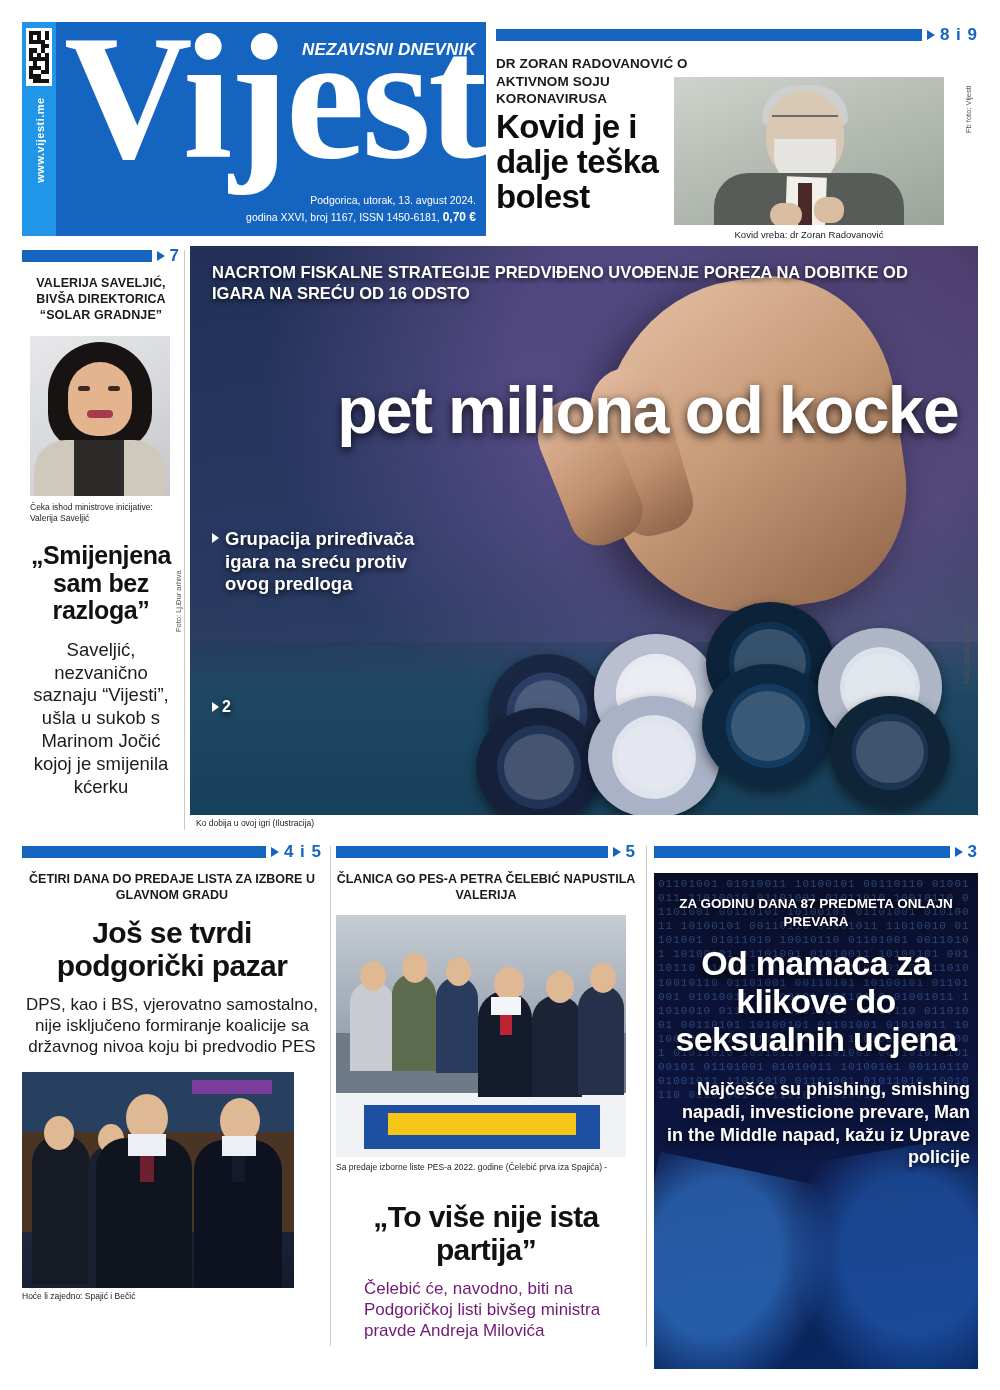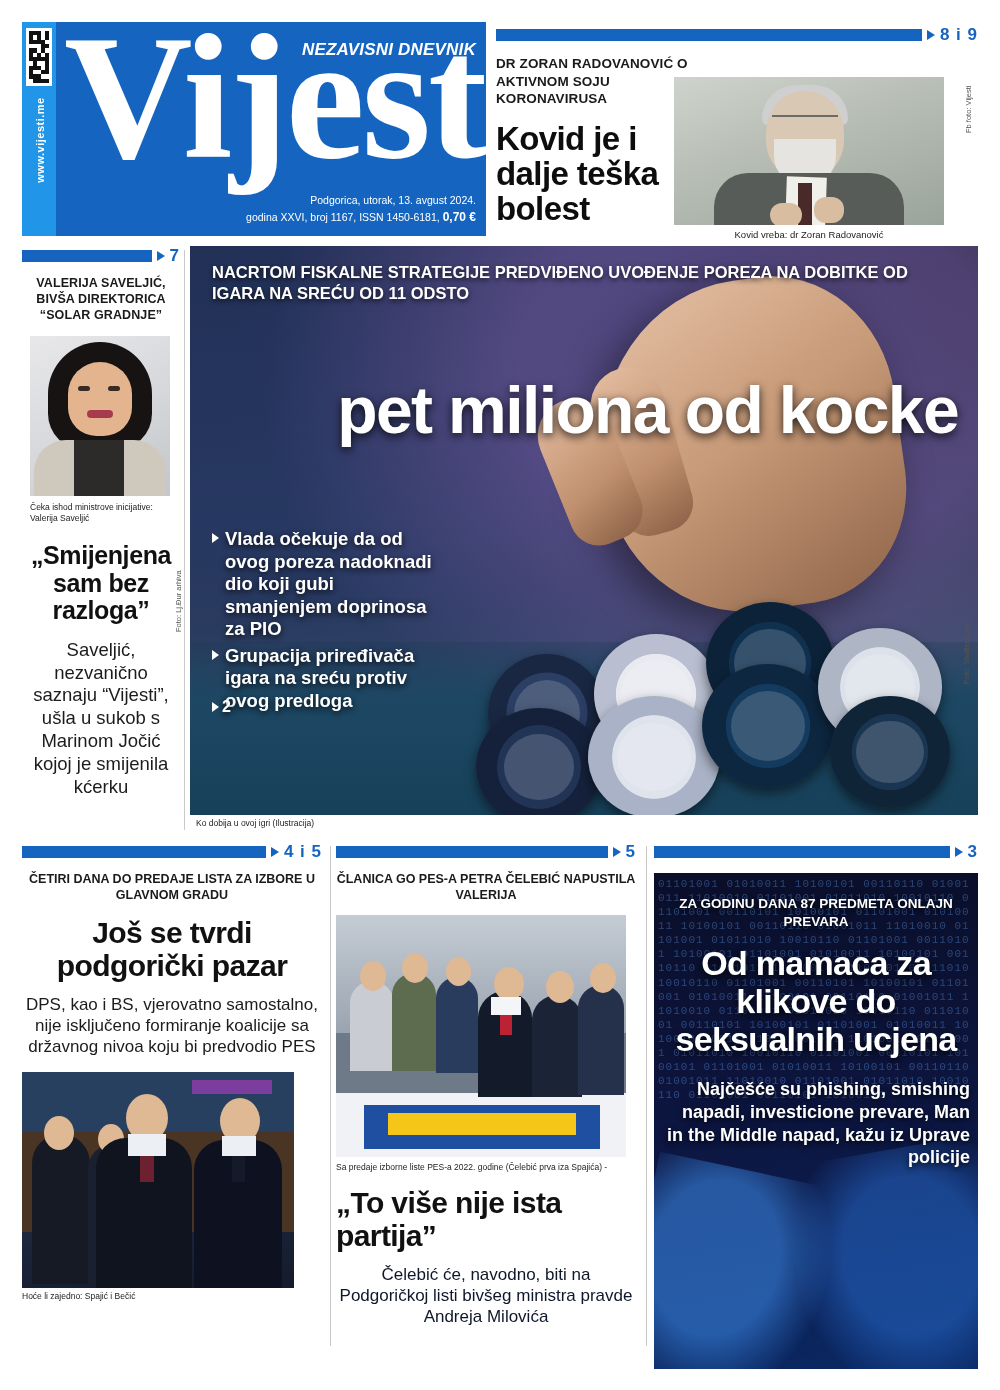--- a/index.html
+++ b/index.html
@@ -64,21 +64,21 @@
   .kovid .bar { width: 482px; }
   .kovid-body { position: relative; margin-top: 10px; }
   .kovid-over {
     position: absolute; left: 0; top: 0; width: 195px; z-index: 3;
   }
   .kovid-eyebrow {
     font-size: 13.5px; font-weight: 700; color: #1a1a1a;
     line-height: 1.3; letter-spacing: .1px;
   }
   .kovid-head {
-    margin-top: 14px; font-size: 33px; font-weight: 700; line-height: 1.06;
+    margin-top: 2px; font-size: 33px; font-weight: 700; line-height: 1.06;
     color: #0d0d0d; letter-spacing: -.6px;
   }
   .kovid-photo {
     position: absolute; left: 178px; top: 22px; width: 270px; height: 148px;
     background:
       radial-gradient(circle at 52% 38%, #d8cfc2 0 14%, rgba(0,0,0,0) 15%),
       linear-gradient(160deg, #cfd3cd 0%, #b9bfb7 40%, #9aa49a 100%);
     overflow:hidden;
   }
   .kv-head { position:absolute; left:92px; top:14px; width:78px; height:88px;
@@ -232,24 +232,24 @@
   .bl-caption { margin-top:3px; width:272px; font-size:8.5px; color:#222; }
 
   .bm { position:absolute; left:336px; top:842px; width:300px; }
   .bm .bar { width:300px; }
   .bm-eyebrow { margin-top:9px; text-align:center; font-size:12.5px;
     font-weight:700; color:#1a1a1a; line-height:1.3; }
   .bm-photo { position:relative; margin-top:11px; width:290px; height:242px;
     background: linear-gradient(180deg,#cfd4da 0%, #aeb6c0 40%, #8d95a1 100%);
     overflow:hidden; }
   .bm-caption { margin-top:5px; width:290px; font-size:8.5px; color:#222; }
-  .bm-head { margin-top:14px; text-align:left; font-size:30px; font-weight:700;
+  .bm-head { margin-top:28px; text-align:center; font-size:30px; font-weight:700;
     line-height:1.1; color:#111; letter-spacing:-.6px; }
-  .bm-lead { margin-top:12px; text-align:center; font-size:17px; line-height:1.26;
-    color:#0f172a; }
+  .bm-lead { margin-top:12px; text-align:left; font-size:17px; line-height:1.26;
+    color:#701a75;margin-left:28px; }
 
   .br { position:absolute; left:654px; top:842px; width:324px; }
   .br .bar { width:324px; }
   .br-panel {
     position:relative; margin-top:11px; width:324px; height:496px;
     overflow:hidden;
     background:
       linear-gradient(180deg, rgba(10,14,40,.9) 0%, rgba(12,20,60,.82) 45%, rgba(8,30,80,.6) 100%),
       linear-gradient(160deg,#0a0f2e 0%, #101a4a 45%, #0d3a86 100%);
   }
@@ -395,30 +395,26 @@
 
     <div class="chip" style="left:298px; top:408px; width:118px; height:118px; background:radial-gradient(circle,#2b3e63 0 48%,#1a2742 49% 100%);"></div>
     <div class="chip" style="left:286px; top:462px; width:126px; height:118px; background:radial-gradient(circle,#223455 0 48%,#15213a 49% 100%);"></div>
     <div class="chip" style="left:404px; top:388px; width:124px; height:120px; background:radial-gradient(circle,#e8eaf0 0 46%,#b9bfd0 47% 100%);"></div>
     <div class="chip" style="left:398px; top:450px; width:132px; height:122px; background:radial-gradient(circle,#dfe3ec 0 46%,#a9b2c6 47% 100%);"></div>
     <div class="chip" style="left:516px; top:356px; width:128px; height:122px; background:radial-gradient(circle,#10304f 0 46%,#0b2238 47% 100%);"></div>
     <div class="chip" style="left:512px; top:418px; width:132px; height:124px; background:radial-gradient(circle,#143a5e 0 46%,#0d2740 47% 100%);"></div>
     <div class="chip" style="left:628px; top:382px; width:124px; height:118px; background:radial-gradient(circle,#dde2ea 0 46%,#aeb6c6 47% 100%);"></div>
     <div class="chip" style="left:640px; top:450px; width:120px; height:112px; background:radial-gradient(circle,#1a3552 0 46%,#102438 47% 100%);"></div>
 
-    <div class="ms-eyebrow">NACRTOM FISKALNE STRATEGIJE PREDVIĐENO UVOĐENJE POREZA NA DOBITKE OD IGARA NA SREĆU OD 11 ODSTO</div>
+    <div class="ms-eyebrow">NACRTOM FISKALNE STRATEGIJE PREDVIĐENO UVOĐENJE POREZA NA DOBITKE OD IGARA NA SREĆU OD 16 ODSTO</div>
     <div class="ms-head">
       <br>
       <span>pet miliona od kocke</span>
     </div>
     <ul class="ms-bullets">
-      <li>
-          <span class="arw"></span>
-          <span>Vlada očekuje da od ovog poreza nadoknadi dio koji gubi smanjenjem doprinosa za PIO</span>
-        </li>
       <li>
           <span class="arw"></span>
           <span>Grupacija priređivača igara na sreću protiv ovog predloga</span>
         </li>
     </ul>
     <div class="ms-page">
       <span class="arw"></span>
       <span>2</span>
     </div>
     <div class="credit-v" style="left:772px; top:438px;">Foto: Shutterstock</div>

